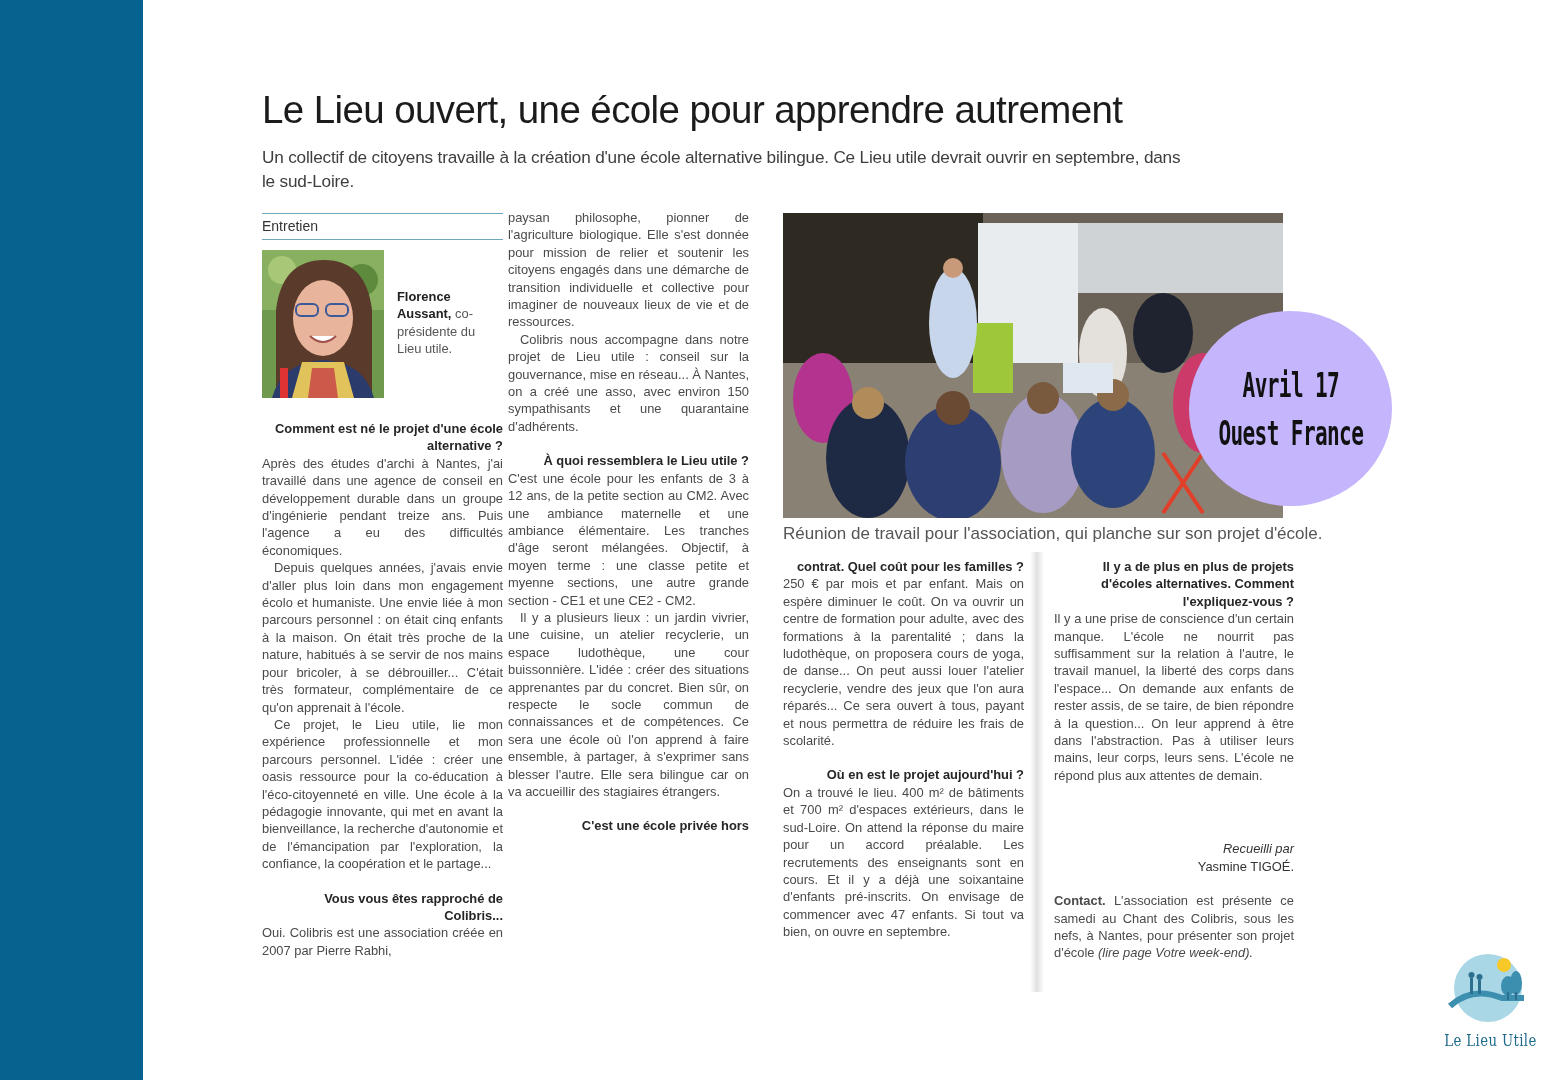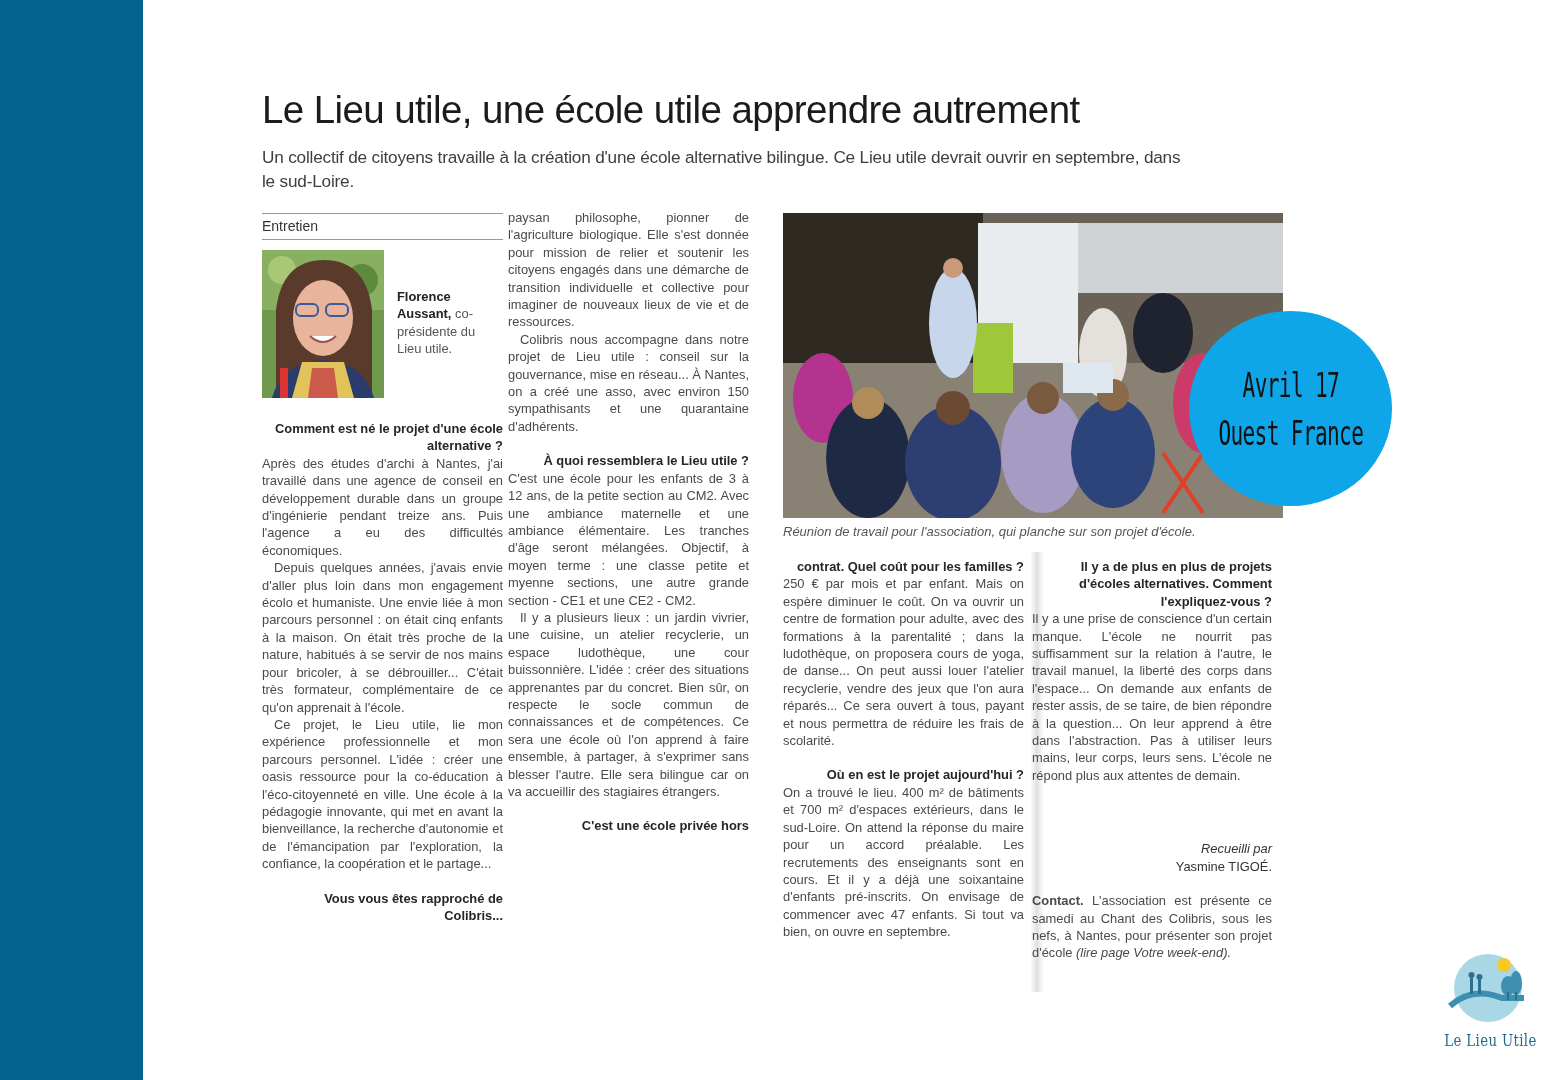--- a/index.html
+++ b/index.html
@@ -11,37 +11,37 @@
   .col { position:absolute; font-size:12.9px; line-height:17.4px; color:#4a4a4a; text-align:justify; }
   .col p { margin:0; text-indent:0; }
   .col p.ind { text-indent:12px; }
   .q { font-weight:bold; color:#262626; margin:0 0 0 12px !important; text-align:right; line-height:17.4px; }
   .gap { height:17px; }
   .rubric { position:absolute; left:262px; top:213px; width:241px; border-top:1.5px solid #6fa6c0; border-bottom:1.5px solid #6fa6c0; padding:4px 0 5px 0; font-size:14px; color:#333; }
   .portrait { position:absolute; left:262px; top:250px; width:122px; height:148px; overflow:hidden; }
   .portrait-caption { position:absolute; left:397px; top:288px; width:100px; font-size:12.9px; line-height:17.4px; color:#555; }
   .portrait-caption b { color:#222; }
   .photo { position:absolute; left:783px; top:213px; width:500px; height:305px; overflow:hidden; }
-  .photo-caption { position:absolute; left:783px; top:524px; font-size:13px; color:#555; font-style:italic; white-space:nowrap; }
-  .badge { position:absolute; left:1189px; top:311px; width:203px; height:195px; border-radius:50%; background:#0ea5e9; display:flex; flex-direction:column; align-items:center; justify-content:center; }
+  .photo-caption { position:absolute; left:783px; top:524px; font-size:17px; color:#555; white-space:nowrap; }
+  .badge { position:absolute; left:1189px; top:311px; width:203px; height:195px; border-radius:50%; background:#c4b5fd; display:flex; flex-direction:column; align-items:center; justify-content:center;font-weight:bold; }
   .badge span { display:block; font-family:"DejaVu Sans Mono", monospace; font-size:34px; line-height:48px; color:#111; transform:scaleX(0.62); white-space:nowrap; letter-spacing:-1px; }
   .signature { text-align:right; font-size:12.9px; line-height:17.4px; color:#333; }
   .contact i { font-style:italic; }
   .logo { position:absolute; left:1432px; top:952px; width:112px; }
   .logo-text { font-family:"DejaVu Serif", serif; font-size:17px; color:#1f6a8c; text-align:center; margin-top:2px; letter-spacing:0.5px; transform:scaleX(0.78); white-space:nowrap; }
   .fold { position:absolute; left:1030px; top:552px; width:14px; height:440px; background:linear-gradient(90deg, rgba(0,0,0,0) 0%, rgba(0,0,0,0.12) 50%, rgba(0,0,0,0) 100%); }
 </style>
 </head>
 <body>
 
 <div class="sidebar"></div>
 
 <div class="clip"></div>
 
-<h1 class="headline" style="margin:0;font-weight:normal;">Le Lieu utile, une école utile apprendre autrement</h1>
+<h1 class="headline" style="margin:0;font-weight:normal;">Le Lieu ouvert, une école pour apprendre autrement</h1>
 <div class="standfirst">Un collectif de citoyens travaille à la création d'une école alternative bilingue. Ce Lieu utile devrait ouvrir en septembre, dans le sud-Loire.</div>
 
 <div class="rubric">Entretien</div>
 
 <div class="portrait">
   <svg width="122" height="148" viewBox="0 0 122 148">
     <rect width="122" height="148" fill="#6f9a4e"></rect>
     <rect x="0" y="0" width="122" height="60" fill="#88b060"></rect>
     <circle cx="20" cy="20" r="14" fill="#a8c878"></circle>
     <circle cx="100" cy="30" r="16" fill="#5e8a3e"></circle>
@@ -60,20 +60,21 @@
   <b>Florence Aussant,</b><span> co-présidente du Lieu utile.</span>
 </div>
 
 <div class="col" style="left:262px; top:420px; width:241px;">
   <p class="q">Comment est né le projet d'une école alternative ?</p>
   <p>Après des études d'archi à Nantes, j'ai travaillé dans une agence de conseil en développement durable dans un groupe d'ingénierie pendant treize ans. Puis l'agence a eu des difficultés économiques.</p>
   <p class="ind">Depuis quelques années, j'avais envie d'aller plus loin dans mon engagement écolo et humaniste. Une envie liée à mon parcours personnel : on était cinq enfants à la maison. On était très proche de la nature, habitués à se servir de nos mains pour bricoler, à se débrouiller... C'était très formateur, complémentaire de ce qu'on apprenait à l'école.</p>
   <p class="ind">Ce projet, le Lieu utile, lie mon expérience professionnelle et mon parcours personnel. L'idée : créer une oasis ressource pour la co-éducation à l'éco-citoyenneté en ville. Une école à la pédagogie innovante, qui met en avant la bienveillance, la recherche d'autonomie et de l'émancipation par l'exploration, la confiance, la coopération et le partage...</p>
   <div class="gap"></div>
   <p class="q">Vous vous êtes rapproché de Colibris...</p>
+  <p>Oui. Colibris est une association créée en 2007 par Pierre Rabhi,</p>
 </div>
 
 <div class="col" style="left:508px; top:209px; width:241px;">
   <p>paysan philosophe, pionner de l'agriculture biologique. Elle s'est donnée pour mission de relier et soutenir les citoyens engagés dans une démarche de transition individuelle et collective pour imaginer de nouveaux lieux de vie et de ressources.</p>
   <p class="ind">Colibris nous accompagne dans notre projet de Lieu utile : conseil sur la gouvernance, mise en réseau... À Nantes, on a créé une asso, avec environ 150 sympathisants et une quarantaine d'adhérents.</p>
   <div class="gap"></div>
   <p class="q">À quoi ressemblera le Lieu utile ?</p>
   <p>C'est une école pour les enfants de 3 à 12 ans, de la petite section au CM2. Avec une ambiance maternelle et une ambiance élémentaire. Les tranches d'âge seront mélangées. Objectif, à moyen terme : une classe petite et myenne sections, une autre grande section - CE1 et une CE2 - CM2.</p>
   <p class="ind">Il y a plusieurs lieux : un jardin vivrier, une cuisine, un atelier recyclerie, un espace ludothèque, une cour buissonnière. L'idée : créer des situations apprenantes par du concret. Bien sûr, on respecte le socle commun de connaissances et de compétences. Ce sera une école où l'on apprend à faire ensemble, à partager, à s'exprimer sans blesser l'autre. Elle sera bilingue car on va accueillir des stagiaires étrangers.</p>
   <div class="gap"></div>
@@ -111,21 +112,21 @@
 <div class="col" style="left:783px; top:558px; width:241px;">
   <p class="q">contrat. Quel coût pour les familles ?</p>
   <p>250 € par mois et par enfant. Mais on espère diminuer le coût. On va ouvrir un centre de formation pour adulte, avec des formations à la parentalité ; dans la ludothèque, on proposera cours de yoga, de danse... On peut aussi louer l'atelier recyclerie, vendre des jeux que l'on aura réparés... Ce sera ouvert à tous, payant et nous permettra de réduire les frais de scolarité.</p>
   <div class="gap"></div>
   <p class="q">Où en est le projet aujourd'hui ?</p>
   <p>On a trouvé le lieu. 400 m² de bâtiments et 700 m² d'espaces extérieurs, dans le sud-Loire. On attend la réponse du maire pour un accord préalable. Les recrutements des enseignants sont en cours. Et il y a déjà une soixantaine d'enfants pré-inscrits. On envisage de commencer avec 47 enfants. Si tout va bien, on ouvre en septembre.</p>
 </div>
 
 <div class="fold"></div>
 
-<div class="col" style="left:1032px; top:558px; width:240px;">
+<div class="col" style="left:1054px; top:558px; width:240px;">
   <p class="q">Il y a de plus en plus de projets d'écoles alternatives. Comment l'expliquez-vous ?</p>
   <p>Il y a une prise de conscience d'un certain manque. L'école ne nourrit pas suffisamment sur la relation à l'autre, le travail manuel, la liberté des corps dans l'espace... On demande aux enfants de rester assis, de se taire, de bien répondre à la question... On leur apprend à être dans l'abstraction. Pas à utiliser leurs mains, leur corps, leurs sens. L'école ne répond plus aux attentes de demain.</p>
   <div style="height:8px"></div>
   <p class="signature" style="font-style:italic;margin-top:48px;">Recueilli par</p>
   <p class="signature">Yasmine TIGOÉ.</p>
   <div class="gap"></div>
   <p class="contact"><b>Contact.</b><span> L'association est présente ce samedi au Chant des Colibris, sous les nefs, à Nantes, pour présenter son projet d'école </span><i>(lire page Votre week-end).</i></p>
 </div>
 
 <div class="badge">

